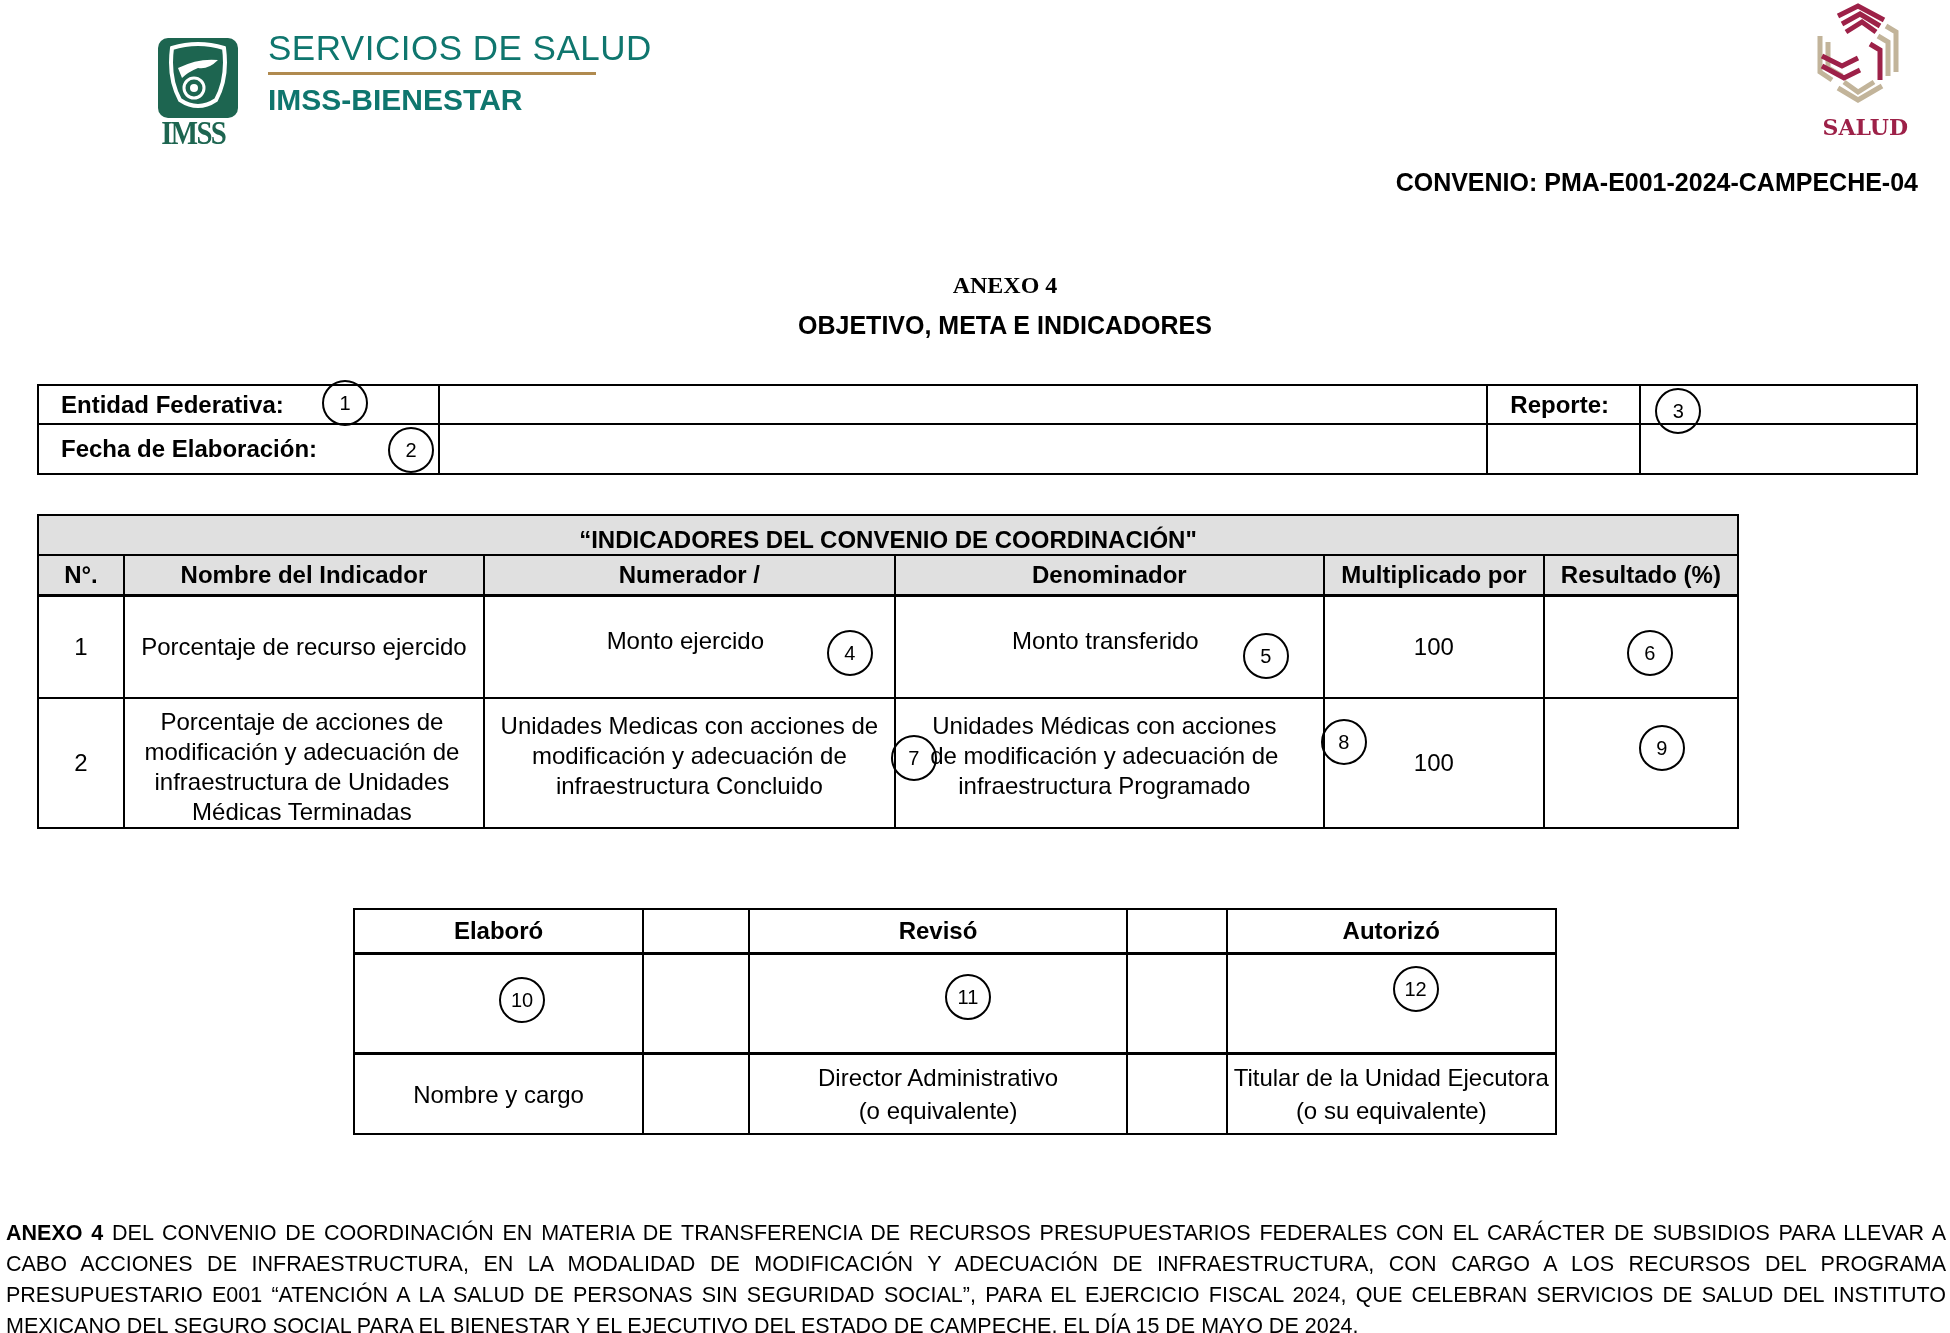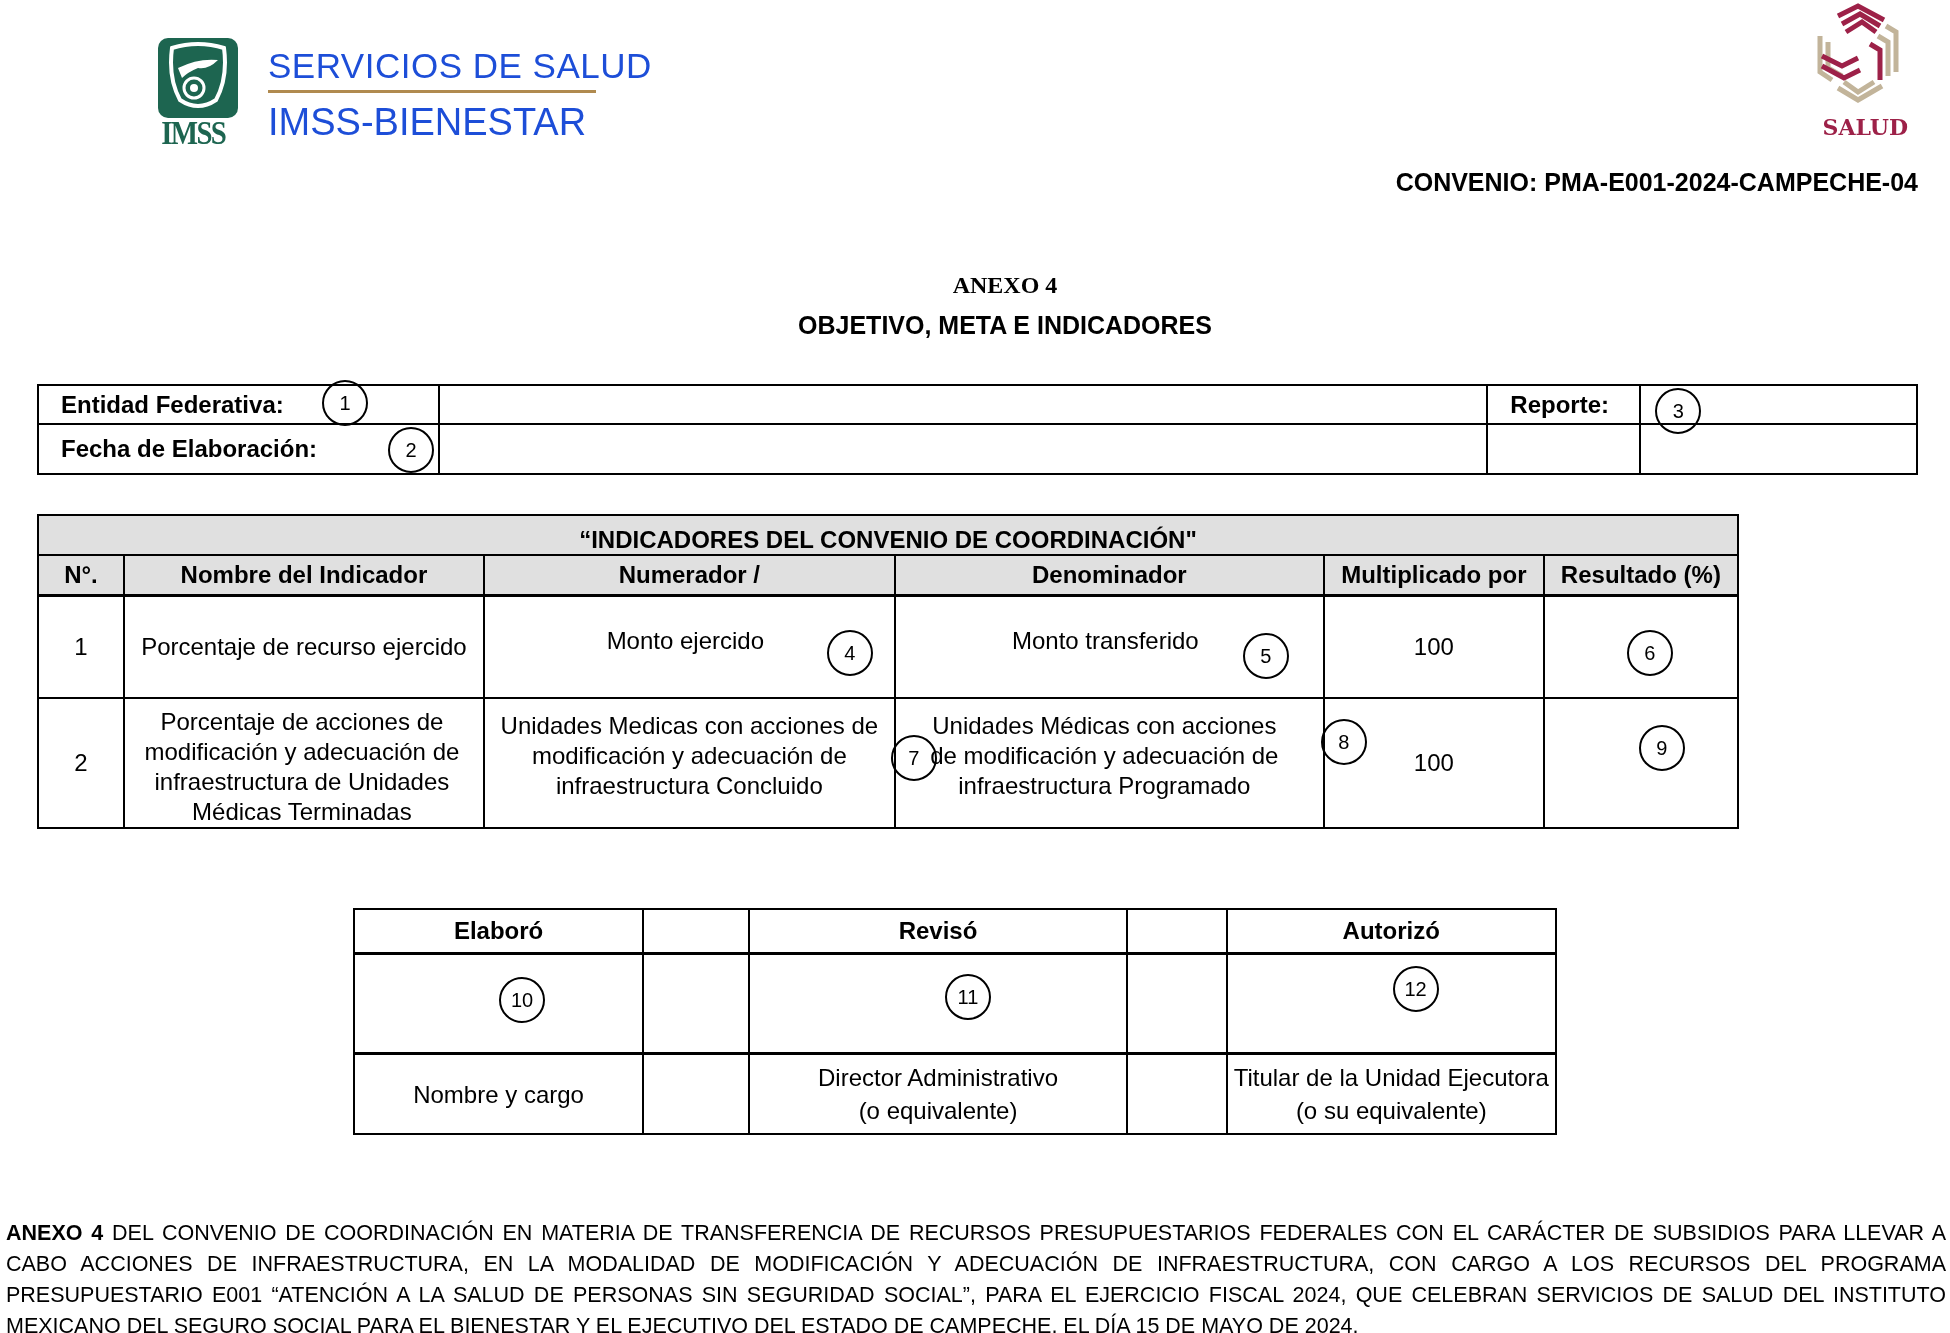--- a/index.html
+++ b/index.html
@@ -3,24 +3,24 @@
 <meta charset="utf-8">
 <style>
   html, body { margin: 0; padding: 0; background: #ffffff; }
   body { width: 1950px; height: 1333px; position: relative; overflow: hidden; font-family: "Liberation Sans", sans-serif; color: #000; }
   .abs { position: absolute; }
 
   
   .imss-logo { left: 155px; top: 38px; width: 90px; height: 112px; }
   .imss-emblem { position: absolute; left: 3px; top: 0; width: 80px; height: 80px; background: #1d6550; border-radius: 10px; }
   .imss-word { position: absolute; left: 0; top: 76px; width: 90px; text-align: center; font-family: "Liberation Serif", serif; font-weight: bold; font-size: 34px; color: #1d6550; letter-spacing: -2px; transform: scaleX(0.85); transform-origin: left top; }
-  .brand-text { left: 268px; top: 46px; color: #1d4ed8; }
+  .brand-text { left: 268px; top: 28px; color: #0f766e; }
   .brand-line1 { font-size: 35px; letter-spacing: 0.5px; white-space: nowrap; }
   .brand-rule { width: 328px; height: 3px; background: #b08a4f; margin: 4px 0 8px 0; }
-  .brand-line2 { font-size: 38px; font-weight: normal; white-space: nowrap; }
+  .brand-line2 { font-size: 30px; font-weight: bold; white-space: nowrap; }
   .salud-logo { left: 1808px; top: 2px; width: 100px; height: 140px; }
   .salud-word { position: absolute; left: 0; top: 112px; width: 100px; text-align: right; font-family: "DejaVu Serif", serif; font-weight: bold; font-size: 22px; color: #9d2148; }
 
   .convenio { right: 32px; top: 168px; font-size: 25px; font-weight: bold; white-space: nowrap; }
   .anexo-title { left: 0; width: 2010px; top: 272px; text-align: center; font-family: "Liberation Serif", serif; font-weight: bold; font-size: 24px; }
   .obj-title { left: 0; width: 2010px; top: 311px; text-align: center; font-size: 25px; font-weight: bold; }
 
   table { border-collapse: collapse; position: absolute; }
   td, th { border: 2px solid #000; padding: 0; }
 

